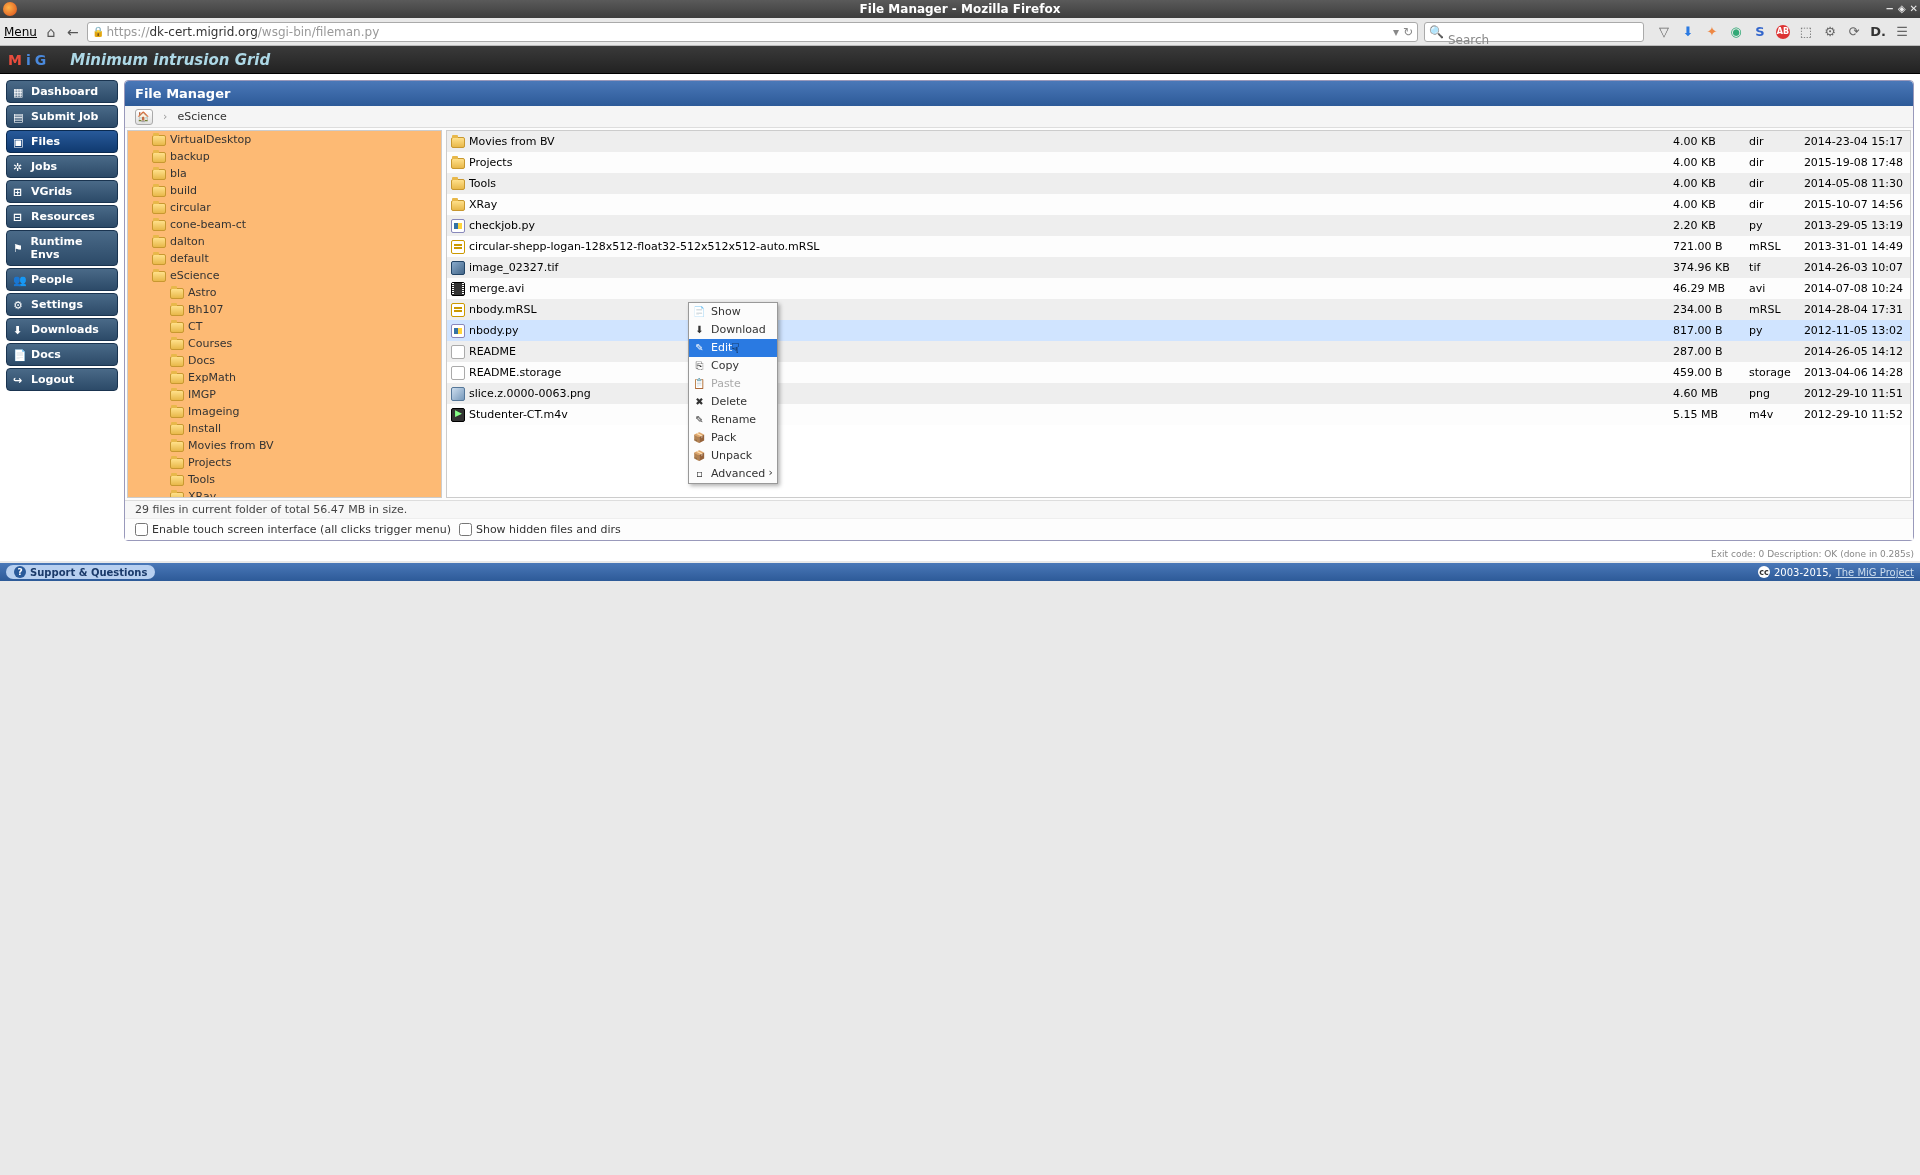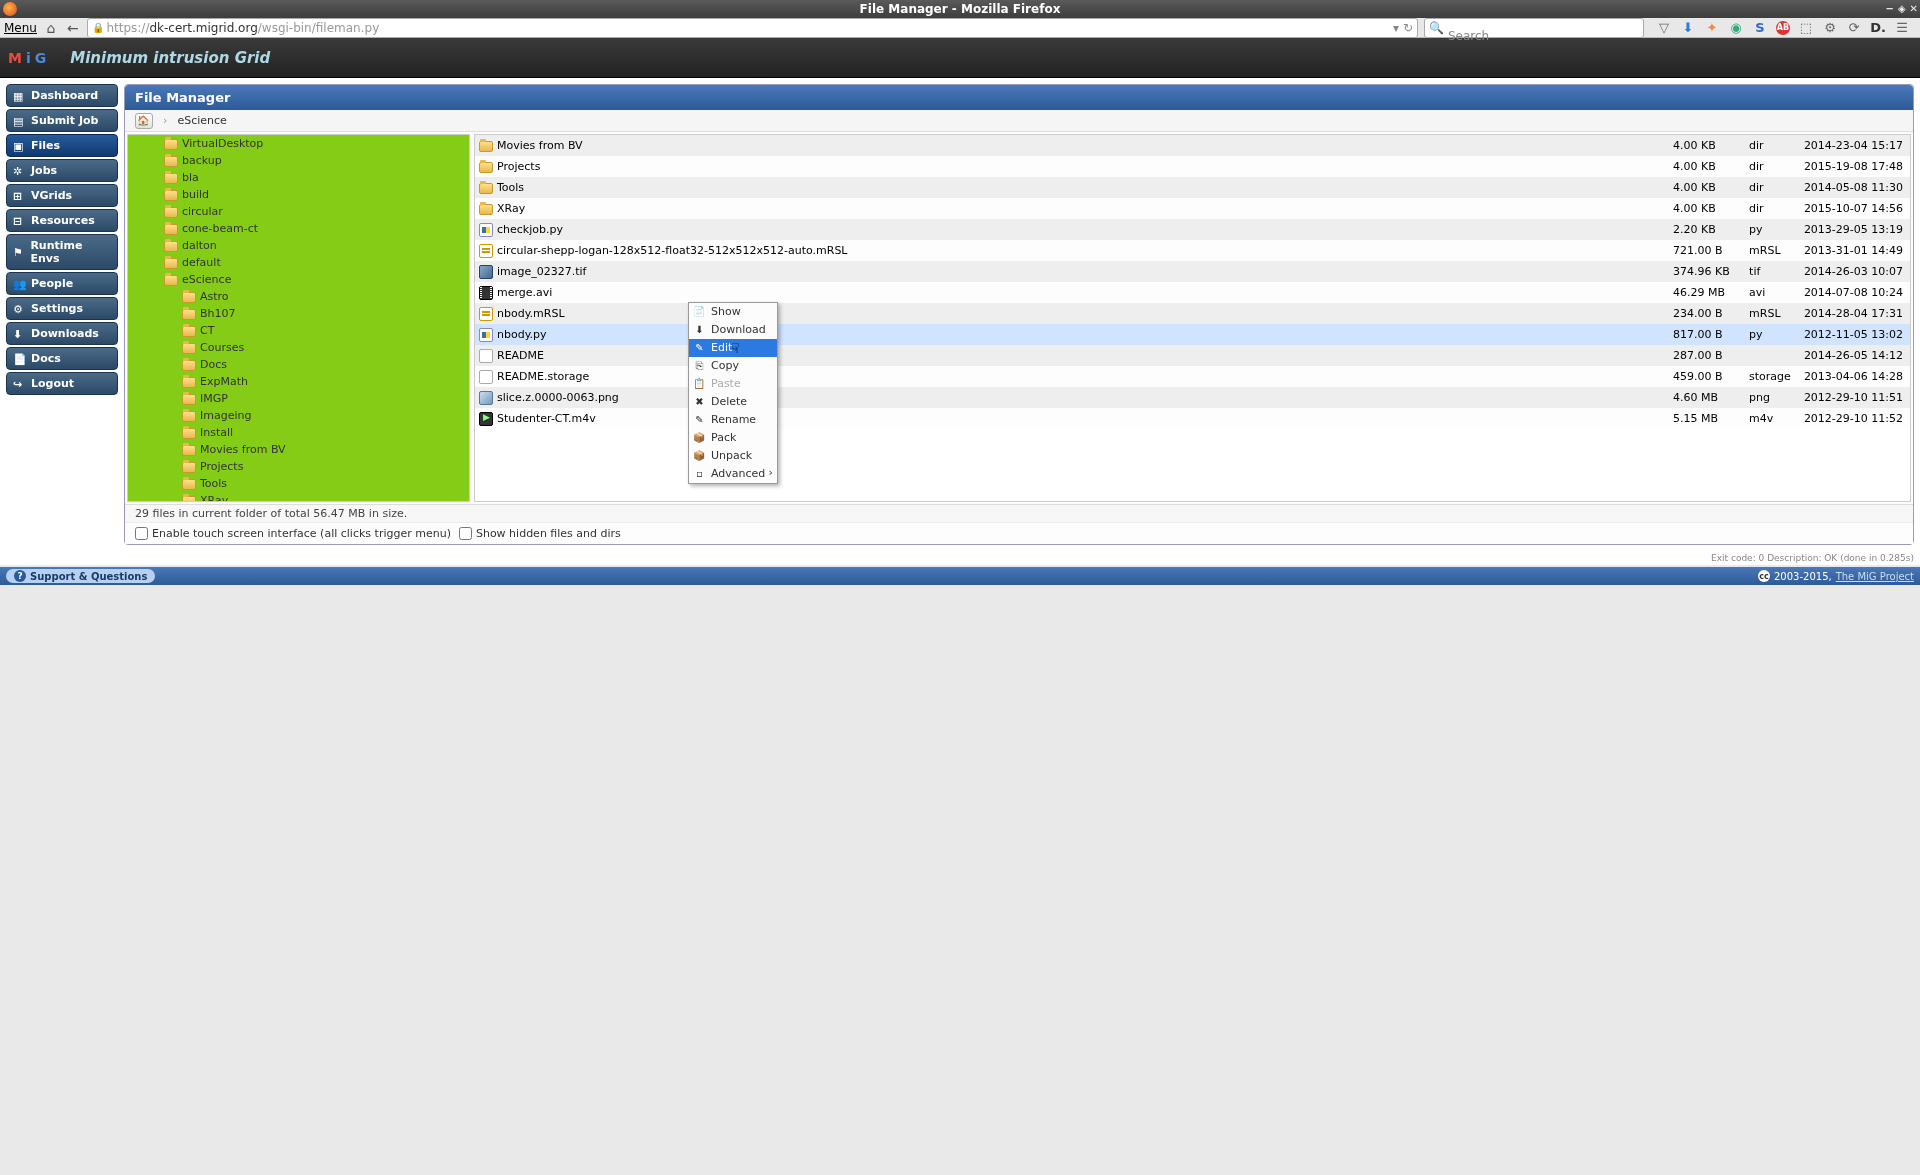--- a/index.html
+++ b/index.html
@@ -4,33 +4,33 @@
 <style>
 * { margin: 0; padding: 0; box-sizing: border-box; font-family: "DejaVu Sans", Arial, sans-serif; }
 body { background: #e9e9e9; font-size: 11px; }
 
 
 .titlebar { height: 18px; background: linear-gradient(#5a5a5a, #3d3d3d); color: #fff; font-size: 12px; text-align: center; line-height: 18px; position: relative; font-weight: bold; }
 .titlebar .ff-icon { position: absolute; left: 3px; top: 2px; width: 14px; height: 14px; background: radial-gradient(circle at 40% 40%, #ffb347, #d84b1a); border-radius: 50%; }
 .titlebar .win-controls { position: absolute; right: 2px; top: 0; display: flex; gap: 4px; align-items: center; height: 18px; color: #eee; font-size: 10px; }
 
 
-.browser-bar { height: 20px; background: #e8e8e8; border-bottom: 1px solid #bbb; display: flex; align-items: center; padding: 0 4px; gap: 6px; font-size: 12px; }
+.browser-bar { height: 28px; background: #e8e8e8; border-bottom: 1px solid #bbb; display: flex; align-items: center; padding: 0 4px; gap: 6px; font-size: 12px; }
 .browser-bar .menu-label { text-decoration: underline; text-decoration-style: solid; }
 .browser-bar .btn-ico { width: 16px; height: 16px; display: flex; align-items: center; justify-content: center; color: #555; font-size: 14px; cursor: pointer; }
 .browser-bar .addr { flex: 1; display: flex; align-items: center; border: 1px solid #aaa; border-radius: 3px; background: #fff; height: 20px; padding: 0 4px; color: #777; }
 .browser-bar .addr .proto { color: #999; }
 .browser-bar .addr .host { color: #333; }
 .browser-bar .addr .path { color: #999; }
 .browser-bar .search { width: 220px; border: 1px solid #aaa; border-radius: 3px; background: #fff; height: 20px; padding: 0 4px; color: #888; display: flex; align-items: center; gap: 4px; }
 .browser-bar .toolbar-icons { display: flex; gap: 8px; align-items: center; padding: 0 6px; }
 .browser-bar .ico { width: 16px; height: 16px; font-size: 13px; display: flex; align-items: center; justify-content: center; }
 
 
-.page-header { height: 40px; background: linear-gradient(#3a3a3a, #222); display: flex; align-items: center; padding: 12px 8px; gap: 20px; border-bottom: 1px solid #000; }
+.page-header { height: 28px; background: linear-gradient(#3a3a3a, #222); display: flex; align-items: center; padding: 12px 8px; gap: 20px; border-bottom: 1px solid #000; }
 .page-header .logo { font-family: monospace; font-weight: bold; letter-spacing: 4px; font-size: 14px; }
 .page-header .logo .m1 { color: #e84c3d; }
 .page-header .logo .mi { color: #4a89dc; }
 .page-header .logo .g { color: #4a89dc; }
 .page-header .subtitle { color: #add8e6; font-weight: bold; font-size: 15px; font-style: italic; }
 
 
 .main-wrap { display: flex; padding: 6px; gap: 6px; background: #fff; }
 .sidebar { width: 112px; display: flex; flex-direction: column; gap: 2px; }
 .sidebar .nav-item { background: linear-gradient(#4a6a88, #2c4a68); color: #fff; font-size: 11px; font-weight: bold; padding: 4px 6px; border-radius: 4px; border: 1px solid #1a3450; display: flex; align-items: center; gap: 6px; cursor: pointer; }
@@ -39,21 +39,21 @@
 
 
 .content { flex: 1; border: 1px solid #99b; border-radius: 4px; background: #fdfdfd; display: flex; flex-direction: column; }
 .content-header { background: linear-gradient(#4a78b8, #2d5a98); color: #fff; font-weight: bold; font-size: 13px; padding: 5px 10px; border-radius: 4px 4px 0 0; }
 .breadcrumb { height: 22px; background: #f5f5f5; border-bottom: 1px solid #ddd; display: flex; align-items: center; padding: 2px 10px; gap: 10px; font-size: 11px; color: #333; }
 .breadcrumb .crumb-home { width: 18px; height: 16px; background: linear-gradient(#fff,#e0e0e0); border: 1px solid #aaa; border-radius: 3px; display: flex; align-items: center; justify-content: center; font-size: 10px; }
 .breadcrumb .sep { color: #999; }
 .breadcrumb .crumb { font-weight: normal; color: #333; }
 
 .file-panes { flex: 1; display: flex; padding: 2px; gap: 4px; }
-.tree-pane { width: 343px; border: 1px solid #ccc; background: #84cc16; overflow: auto; max-height: 368px; padding-left: 12px; }
+.tree-pane { width: 315px; border: 1px solid #ccc; background: #fdba74; overflow: auto; max-height: 368px; }
 .tree-pane ul { list-style: none; }
 .tree-pane li { padding: 2px 0 2px 20px; font-size: 11px; color: #333; cursor: pointer; white-space: nowrap; }
 .tree-pane li.lvl1 { padding-left: 24px; }
 .tree-pane li.lvl2 { padding-left: 42px; }
 .tree-pane li .folder-ico { display: inline-block; width: 14px; height: 11px; background: linear-gradient(#ffe08a, #e8b84a); border: 1px solid #c89830; border-radius: 2px; margin-right: 4px; vertical-align: middle; position: relative; }
 .tree-pane li .folder-ico::before { content: ""; position: absolute; top: -3px; left: 0; width: 6px; height: 3px; background: #e8b84a; border-radius: 1px 1px 0 0; }
 
 .list-pane { flex: 1; border: 1px solid #ccc; background: #fff; position: relative; overflow: hidden; max-height: 368px; }
 .file-table { width: 100%; border-collapse: collapse; font-size: 11px; }
 .file-table tr { height: 21px; }

